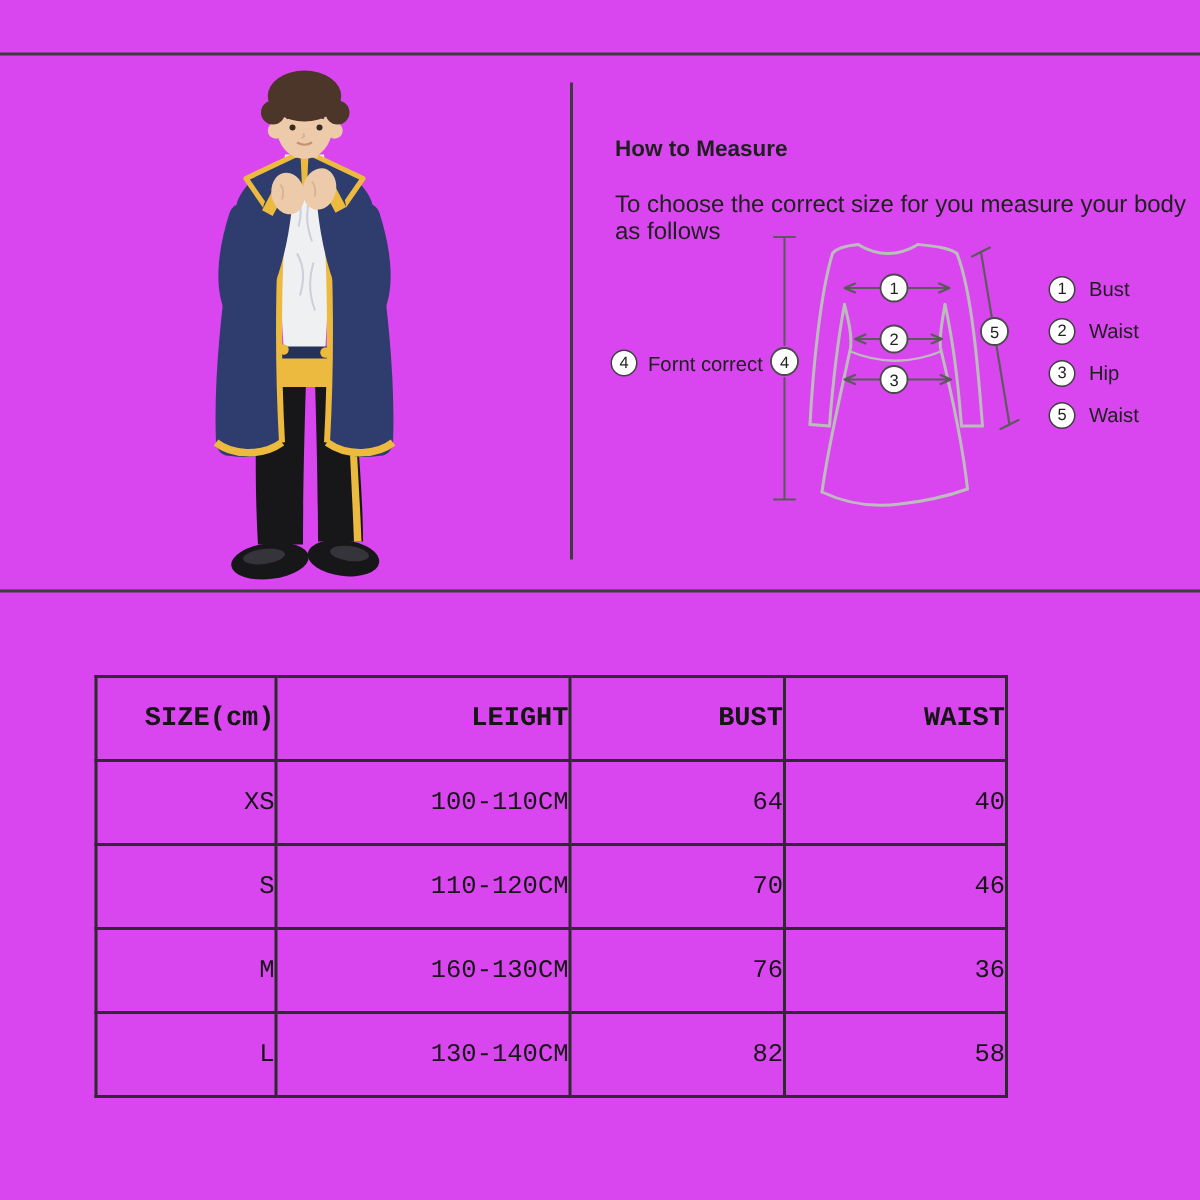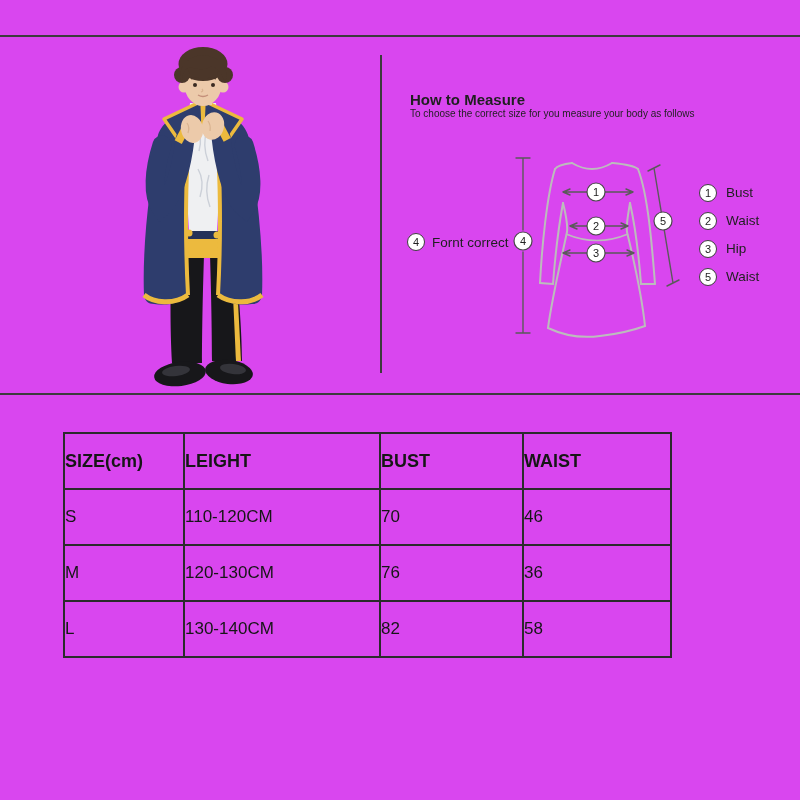--- a/index.html
+++ b/index.html
@@ -4,21 +4,21 @@
 <style>
   html,body{margin:0;padding:0;background:#fff;}
   .canvas{position:relative;width:800px;height:800px;background:#d946ef;overflow:hidden;
           font-family:"Liberation Sans",sans-serif;color:#1f1f1f;}
   .hline{position:absolute;left:0;width:800px;height:2px;background:var(--divider,#3c3c3c);}
   .hline.top{top:35px;}
   .hline.mid{top:393px;}
   .vline{position:absolute;left:380px;top:55px;width:2px;height:318px;background:var(--divider,#3c3c3c);}
 
   .m-title{position:absolute;left:410px;top:91px;font-size:15px;font-weight:bold;}
-  .m-sub{position:absolute;left:410px;top:108px;font-size:10px;}
+  .m-sub{position:absolute;left:410px;top:128px;font-size:16px;}
 
   .legend{position:absolute;left:699px;top:184px;display:flex;flex-direction:column;gap:11px;}
   .legend-row{display:flex;align-items:center;gap:9px;font-size:13.5px;height:17px;}
   .circ{box-sizing:border-box;width:18px;height:18px;border:1.4px solid #3f3f3f;border-radius:50%;
         display:inline-flex;align-items:center;justify-content:center;font-size:11px;flex:none;
         background:#fff;}
   .front-label{position:absolute;left:407px;top:233px;display:flex;align-items:center;gap:7px;
         font-size:13.5px;}
 
   .diagram{position:absolute;left:400px;top:145px;width:300px;height:205px;}
@@ -32,23 +32,23 @@
   .navy{fill:var(--coat_navy,#2e3d6d);}
   .navyd{fill:var(--coat_navy_dark,#243158);}
   .gold{fill:var(--trim_gold,#ecba3e);}
   .goldst{stroke:var(--trim_gold,#ecba3e);fill:none;}
   .skin{fill:var(--skin,#eccaaa);}
   .hair{fill:var(--hair_brown,#4b3629);}
   .blk{fill:var(--pants_black,#17171a);}
   .wht{fill:var(--shirt_white,#eff0f2);}
   .armst{stroke:var(--coat_navy,#2e3d6d);fill:none;stroke-width:19;stroke-linecap:round;}
 
-  .size-table{position:absolute;left:63px;top:432px;width:607px;border-collapse:collapse;
-        table-layout:fixed;text-align:left;color:var(--text_dark,#161616);
-        font-family:Liberation Sans, sans-serif;}
+  .size-table{position:absolute;left:63px;top:450px;width:607px;border-collapse:collapse;
+        table-layout:fixed;text-align:right;color:var(--text_dark,#161616);
+        font-family:Liberation Mono, monospace;}
   .size-table th,.size-table td{border:2px solid var(--table_border,#2b2b2b);height:54px;padding:0;}
   .size-table th{font-size:18px;font-weight:bold;}
   .size-table td{font-size:17px;font-weight:normal;}
 </style>
 </head>
 <body>
 
 <div class="canvas">
 
   <div class="hline top"></div>
@@ -210,28 +210,34 @@
         <col style="width:148px">
       </colgroup>
     <tbody>
         <tr>
       <th>SIZE(cm)</th>
       <th>LEIGHT</th>
       <th>BUST</th>
       <th>WAIST</th>
     </tr>
     <tr>
+      <td>XS</td>
+      <td>100-110CM</td>
+      <td>64</td>
+      <td>40</td>
+    </tr>
+    <tr>
       <td>S</td>
       <td>110-120CM</td>
       <td>70</td>
       <td>46</td>
     </tr>
     <tr>
       <td>M</td>
-      <td>120-130CM</td>
+      <td>160-130CM</td>
       <td>76</td>
       <td>36</td>
     </tr>
     <tr>
       <td>L</td>
       <td>130-140CM</td>
       <td>82</td>
       <td>58</td>
     </tr>
   </tbody>

